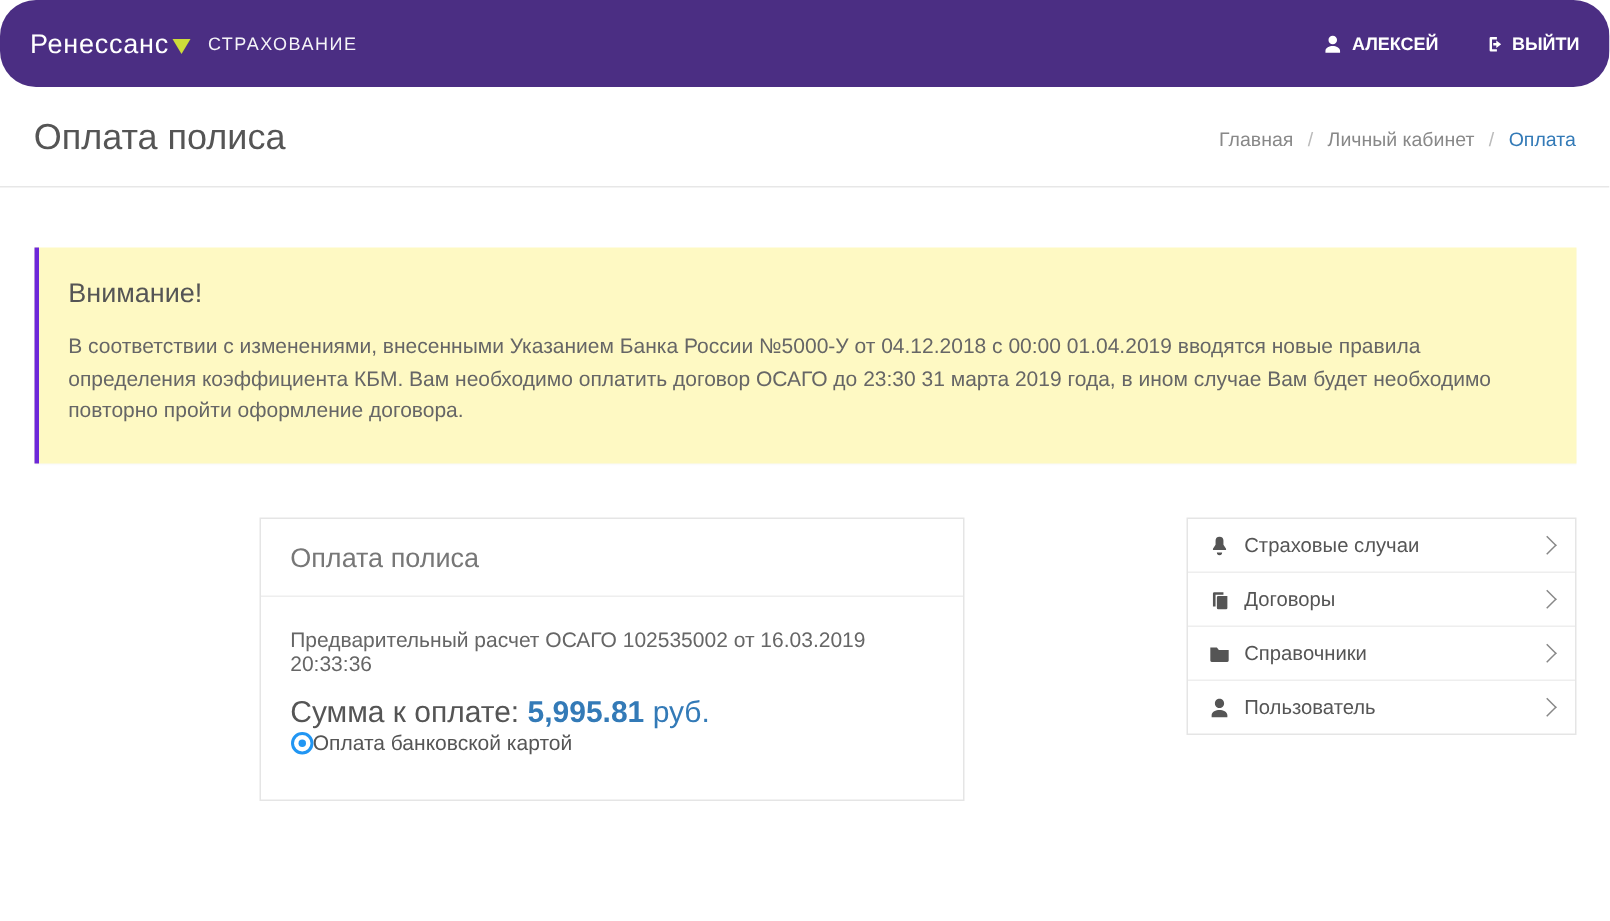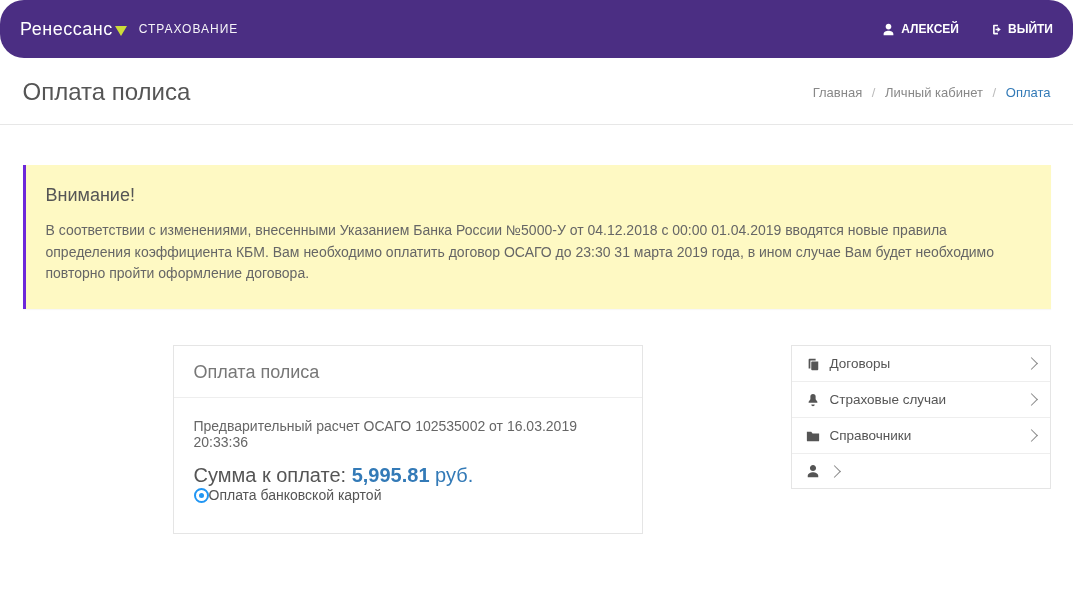--- a/index.html
+++ b/index.html
@@ -255,42 +255,43 @@
           </label>
         </div>
       </div>
 
     </div>
 
     <div class="col-side">
       <div class="list-group">
         <div class="list-item">
           <svg class="li-icon" viewBox="0 0 16 16">
+              <path d="M8 1a3 3 0 0 1 3 3v3l2 3v1H3v-1l2-3V4a3 3 0 0 1 3-3zm0 14a2 2 0 0 1-2-2h4a2 2 0 0 1-2 2z"></path>
+            </svg>
+          <span class="li-label">Страховые случаи</span>
+          <span class="chev"></span>
+        </div>
+        <div class="list-item">
+          <svg class="li-icon" viewBox="0 0 16 16">
               <path d="M4 2h7v2H5v9H3V3a1 1 0 0 1 1-1zm3 3h7v9a1 1 0 0 1-1 1H7a1 1 0 0 1-1-1V6a1 1 0 0 1 1-1z"></path>
             </svg>
           <span class="li-label">Договоры</span>
           <span class="chev"></span>
         </div>
         <div class="list-item">
           <svg class="li-icon" viewBox="0 0 16 16">
-              <path d="M8 1a3 3 0 0 1 3 3v3l2 3v1H3v-1l2-3V4a3 3 0 0 1 3-3zm0 14a2 2 0 0 1-2-2h4a2 2 0 0 1-2 2z"></path>
-            </svg>
-          <span class="li-label">Страховые случаи</span>
-          <span class="chev"></span>
-        </div>
-        <div class="list-item">
-          <svg class="li-icon" viewBox="0 0 16 16">
               <path d="M1 3h5l1.5 2H15v8a1 1 0 0 1-1 1H2a1 1 0 0 1-1-1V3z"></path>
             </svg>
           <span class="li-label">Справочники</span>
           <span class="chev"></span>
         </div>
         <div class="list-item">
           <svg class="li-icon" viewBox="0 0 16 16">
               <path d="M8 8c2 0 3.5-1.6 3.5-3.5S10 1 8 1 4.5 2.6 4.5 4.5 6 8 8 8zm0 1.5c-2.7 0-6 1.4-6 4V15h12v-1.5c0-2.6-3.3-4-6-4z"></path>
             </svg>
+          <span class="li-label">Пользователь</span>
           <span class="chev"></span>
         </div>
       </div>
     </div>
   </div>
 
 </div>
 
 </body></html>

